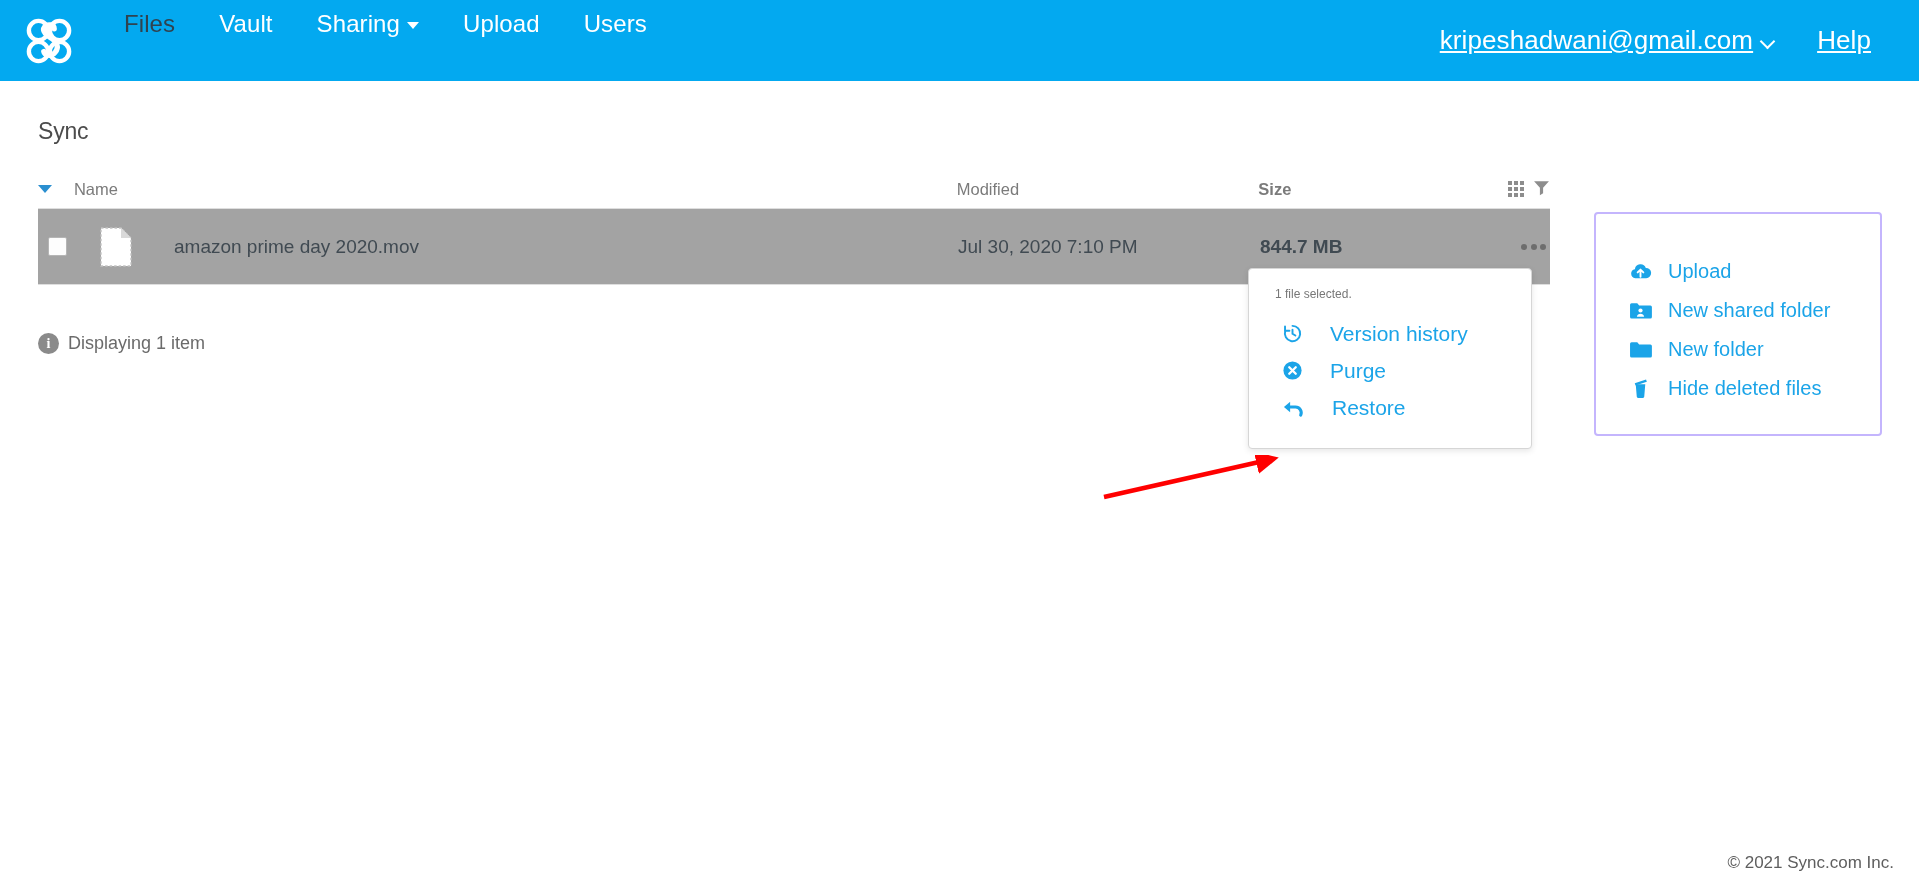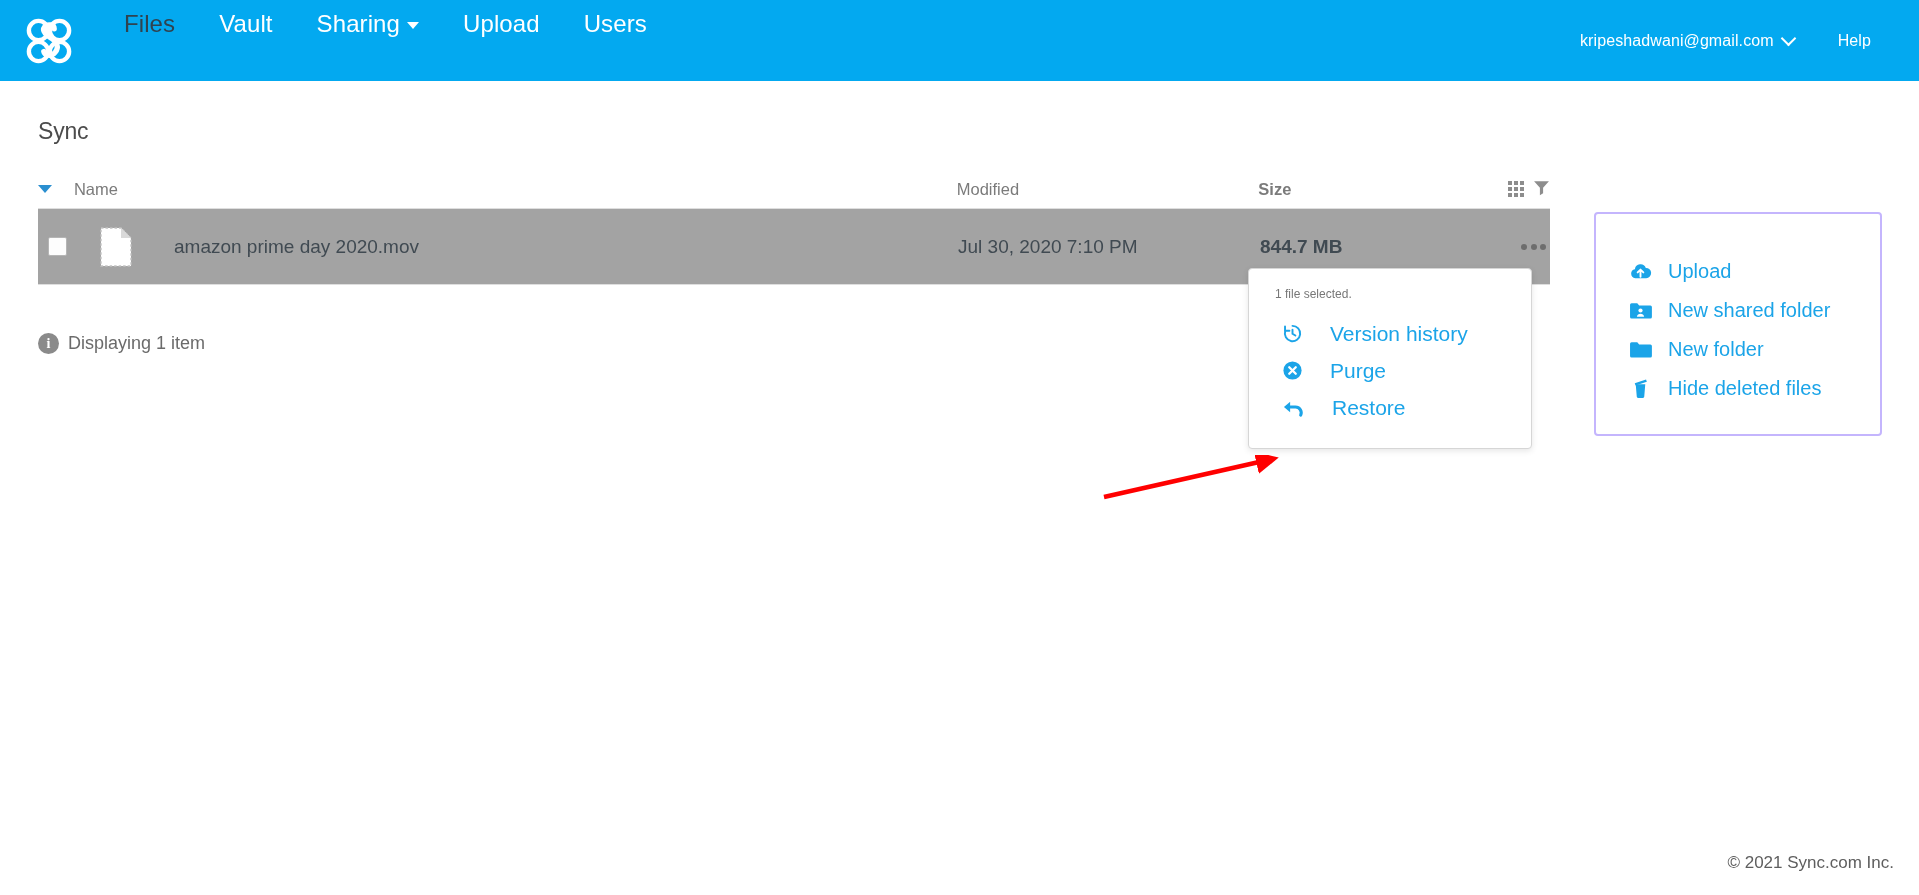--- a/index.html
+++ b/index.html
@@ -49,21 +49,21 @@
     border-left: 6px solid transparent;
     border-right: 6px solid transparent;
     border-top: 7px solid #ffffff;
   }
   .nav-right {
     margin-left: auto;
     display: flex;
     align-items: center;
     padding-right: 26px;
   }
-  .nav-right .nav-link { font-size: 16px; }
+  .nav-right .nav-link { font-size: 26px; text-decoration: underline; }
   .chev {
     display: inline-block;
     margin-left: 9px;
     position: relative;
     top: -2px;
     width: 11px; height: 11px;
     border-right: 2.6px solid #ffffff;
     border-bottom: 2.6px solid #ffffff;
     transform: rotate(45deg);
   }

